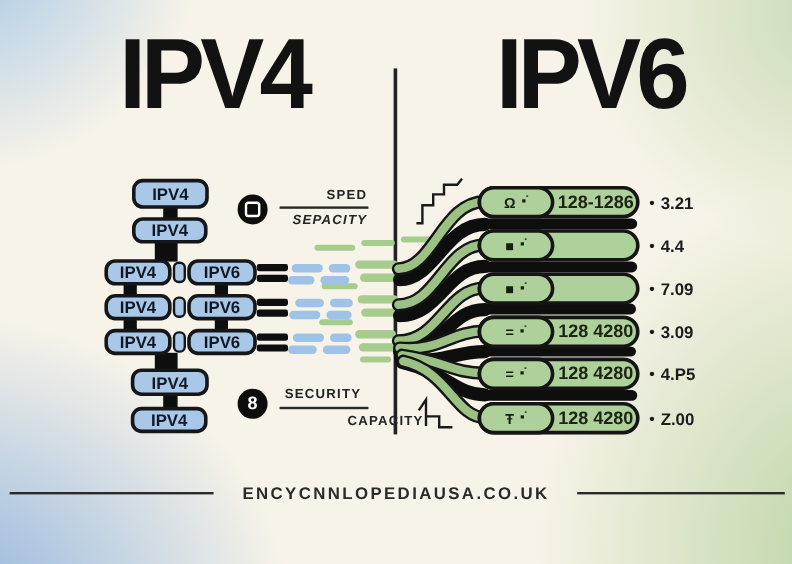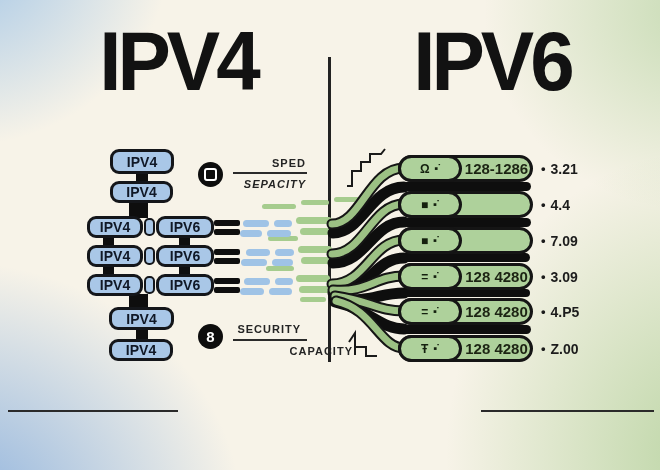--- a/index.html
+++ b/index.html
@@ -258,15 +258,16 @@
       <span class="port">▪˙</span>
     </div>
     <div class="gcode">128 4280</div>
   </div>
   <div class="gval" style="top:335px;">
     <span class="dot">•</span>
     <span>Z.00</span>
   </div>
 
   <div class="footer-rule" style="left:8px;width:170px;"></div>
+  <div class="footer-text">ENCYCNNLOPEDIAUSA.CO.UK</div>
   <div class="footer-rule" style="left:481px;width:173px;"></div>
 
 </div>
 
 </body></html>

